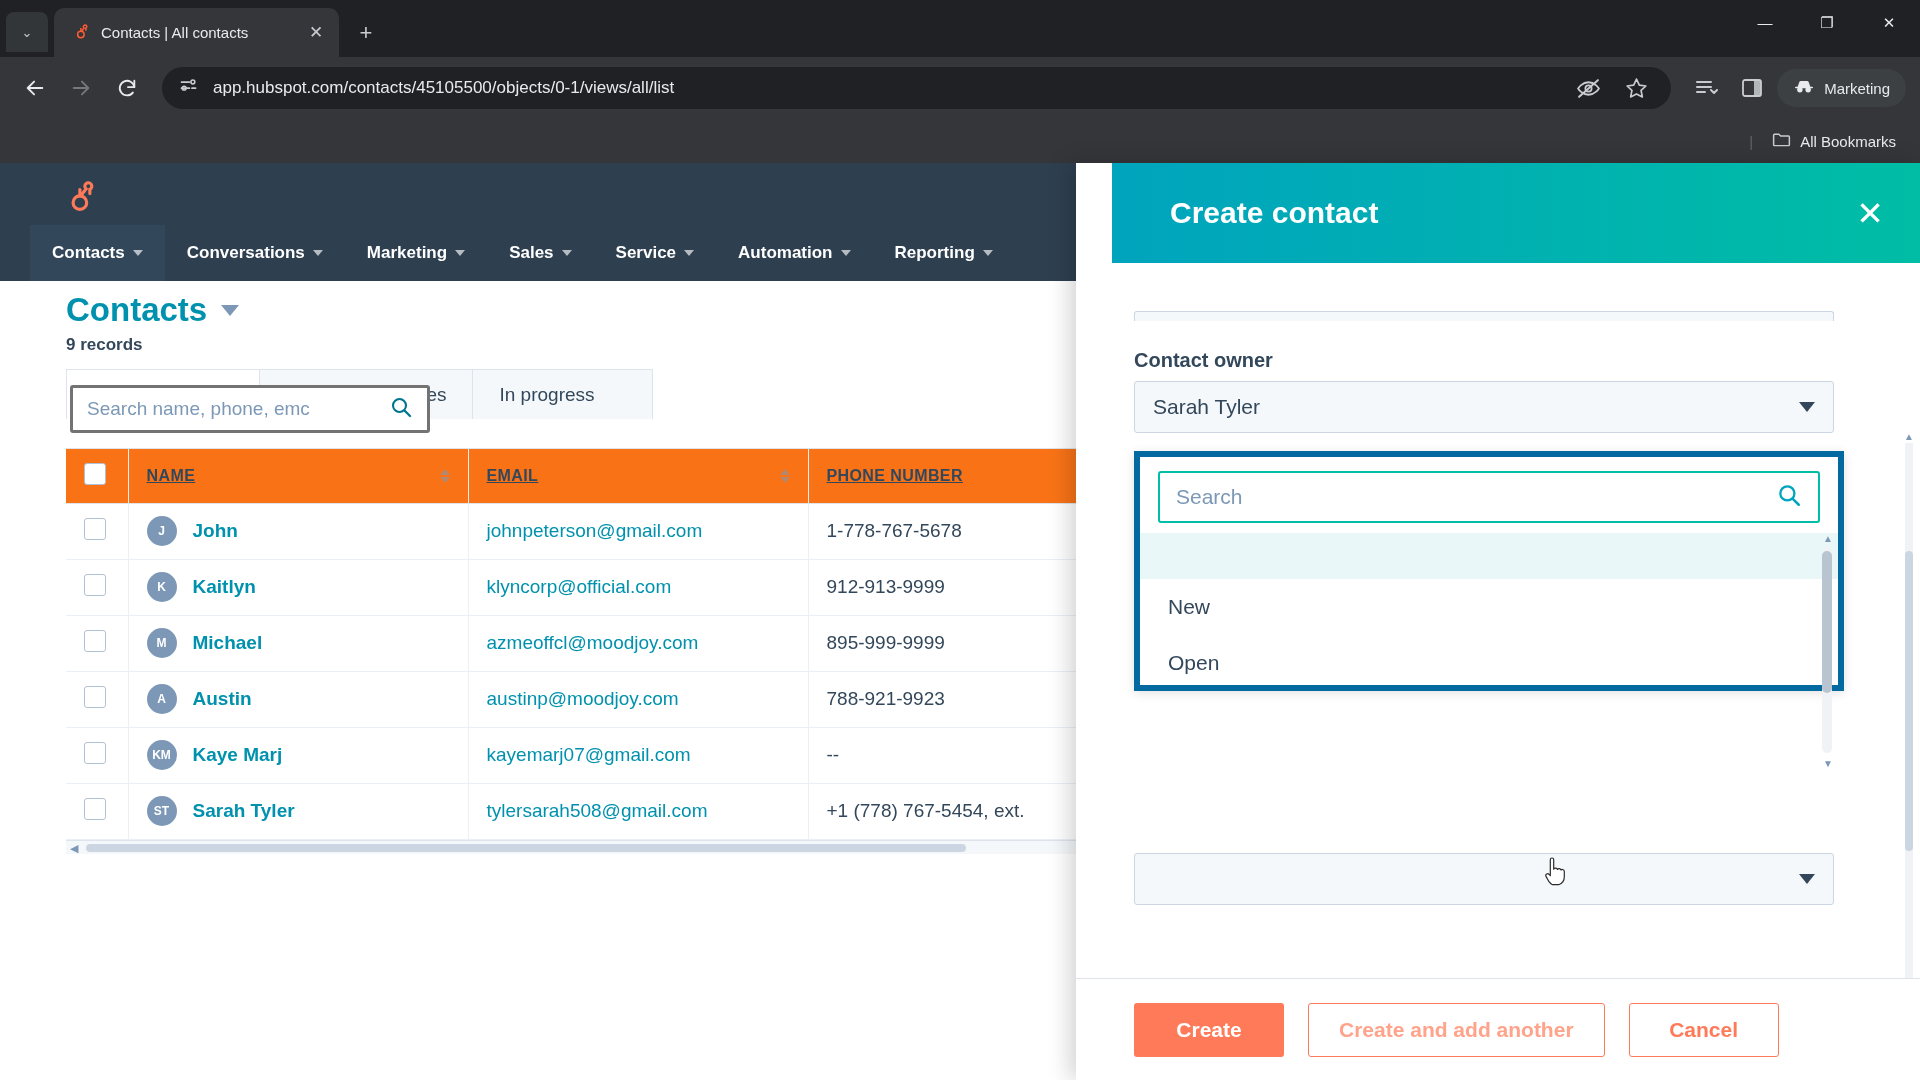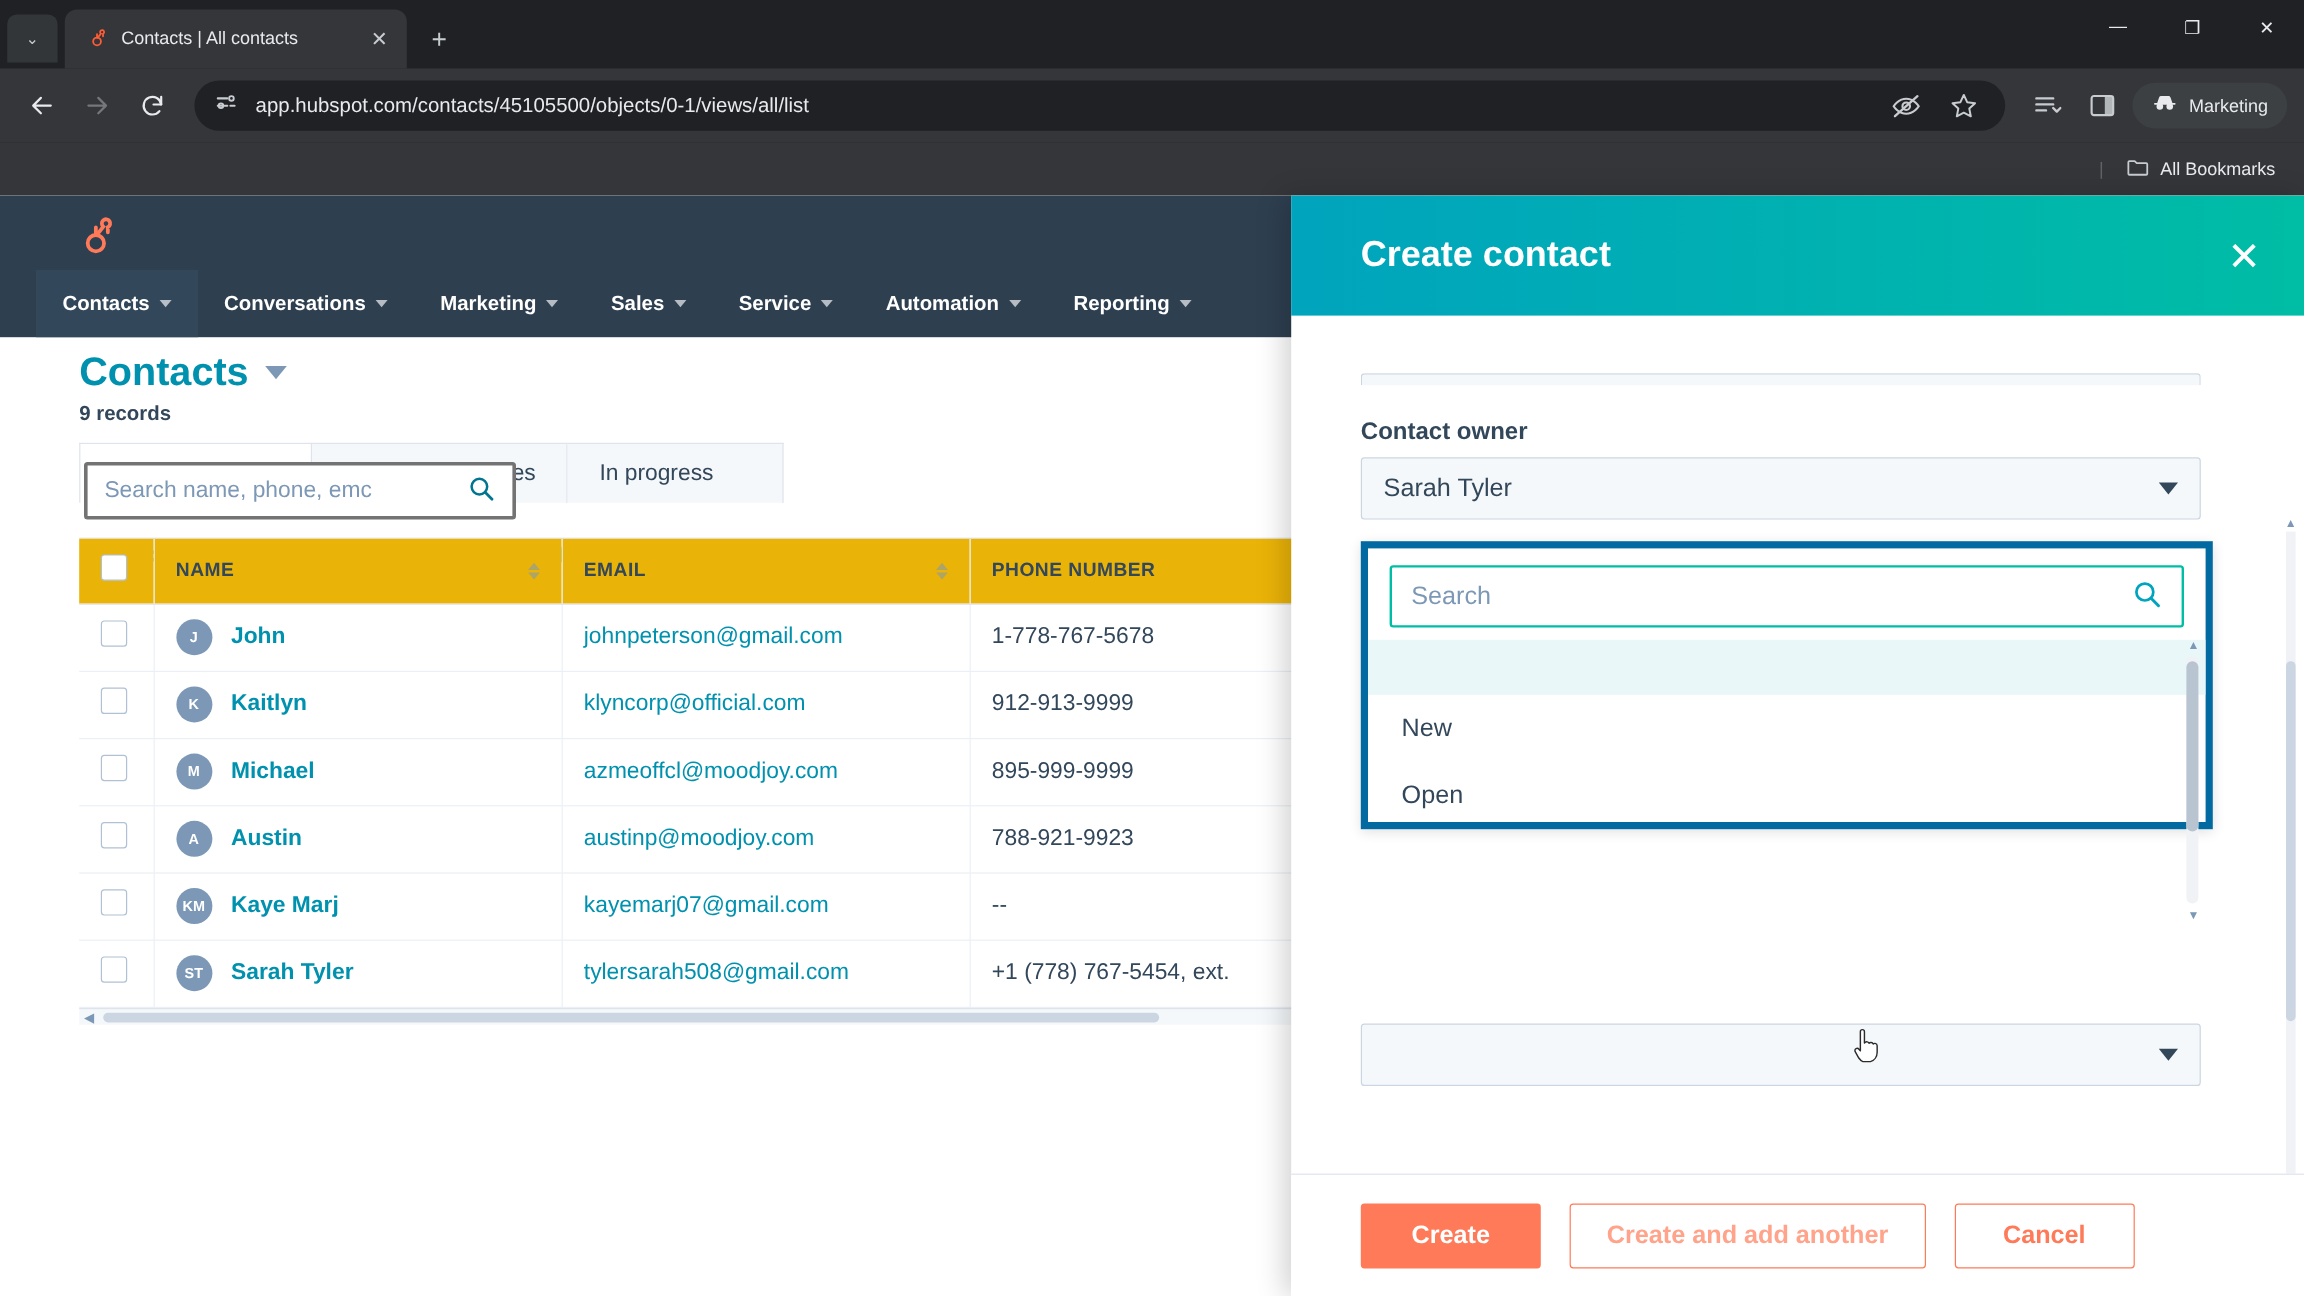--- a/index.html
+++ b/index.html
@@ -107,22 +107,22 @@
     position: absolute; left: 70px; top: 222px; width: 360px; height: 48px;
     border: 3px solid #737373; background: #fff; border-radius: 3px;
     display: flex; align-items: center; padding: 0 14px; justify-content: space-between;
   }
   .search-box .ph { color: #7c98b6; font-size: 19px; white-space: nowrap; overflow: hidden; }
 
   
   .table-wrap { position: absolute; left: 66px; top: 285px; width: 1030px; border-top: 1px solid #dfe3eb; }
   .tbl { width: 1030px; border-collapse: collapse; table-layout: fixed; }
   .tbl th {
-    height: 54px; background: #eab308; border-bottom: 1px solid #dfe3eb; border-right: 1px solid #eaf0f6;
-    color: #33475b; font-size: 16px; font-weight: bold; letter-spacing: .4px; text-align: left; padding: 0 18px;
+    height: 54px; background: #f97316; border-bottom: 1px solid #dfe3eb; border-right: 1px solid #eaf0f6;
+    color: #33475b; font-size: 16px; font-weight: bold; letter-spacing: .4px; text-align: left; padding: 0 18px; text-decoration: underline;
   }
   .th-inner { display: flex; align-items: center; justify-content: space-between; }
   .sort-arrows { display: flex; flex-direction: column; gap: 2px; opacity: .55; }
   .sa-up { width: 0; height: 0; border-left: 5px solid transparent; border-right: 5px solid transparent; border-bottom: 6px solid #7c98b6; }
   .sa-dn { width: 0; height: 0; border-left: 5px solid transparent; border-right: 5px solid transparent; border-top: 6px solid #7c98b6; }
   .tbl td {
     height: 56px; border-bottom: 1px solid #eaf0f6; border-right: 1px solid #eaf0f6;
     padding: 0 18px; font-size: 19px; color: #33475b; vertical-align: middle;
   }
   .col-chk { width: 62px; }
@@ -133,21 +133,21 @@
   .lnk { color: #0091ae; font-weight: bold; text-decoration: none; }
   .email-lnk { color: #0091ae; font-weight: normal; }
   .hscroll { position: absolute; left: 66px; top: 0; width: 1030px; height: 14px; background: #f5f8fa; border-top: 1px solid #dfe3eb; }
   .hscroll-thumb { position: absolute; left: 20px; top: 3px; width: 880px; height: 8px; background: #cbd6e2; border-radius: 4px; }
   .hscroll-left { position: absolute; left: 4px; top: 1px; color: #7c98b6; font-size: 11px; }
 
   
   .modal { position: absolute; right: 0; top: 163px; width: 844px; height: 917px; background: #ffffff;
     box-shadow: -6px 0 22px rgba(0,0,0,.18); }
   .modal-header { height: 100px; background: linear-gradient(90deg,#00a4bd 0%,#00bda5 100%);
-    display: flex; align-items: center; padding: 0 36px 0 58px; justify-content: space-between; }
+    display: flex; align-items: center; padding: 0 36px 0 58px; justify-content: space-between; margin-left: 36px; }
   .modal-title { color: #fff; font-size: 30px; font-weight: bold; }
   .modal-close { color: #fff; font-size: 33px; font-weight: 300; line-height: 1; }
 
   .modal-body { position: absolute; left: 0; top: 100px; width: 844px; height: 715px; overflow: hidden; }
   .mb-inner { padding: 0 58px; position: relative; }
   .field-partial { position: absolute; left: 58px; top: 48px; width: 700px; height: 10px; border: 1px solid #cbd6e2;
     border-bottom: none; border-radius: 3px 3px 0 0; background: #f5f8fa; }
   .field-label { position: absolute; left: 58px; top: 86px; color: #33475b; font-size: 20px; font-weight: bold; }
   .select-box { position: absolute; left: 58px; top: 118px; width: 700px; height: 52px;
     border: 1px solid #cbd6e2; border-radius: 3px; background: #f5f8fa;

